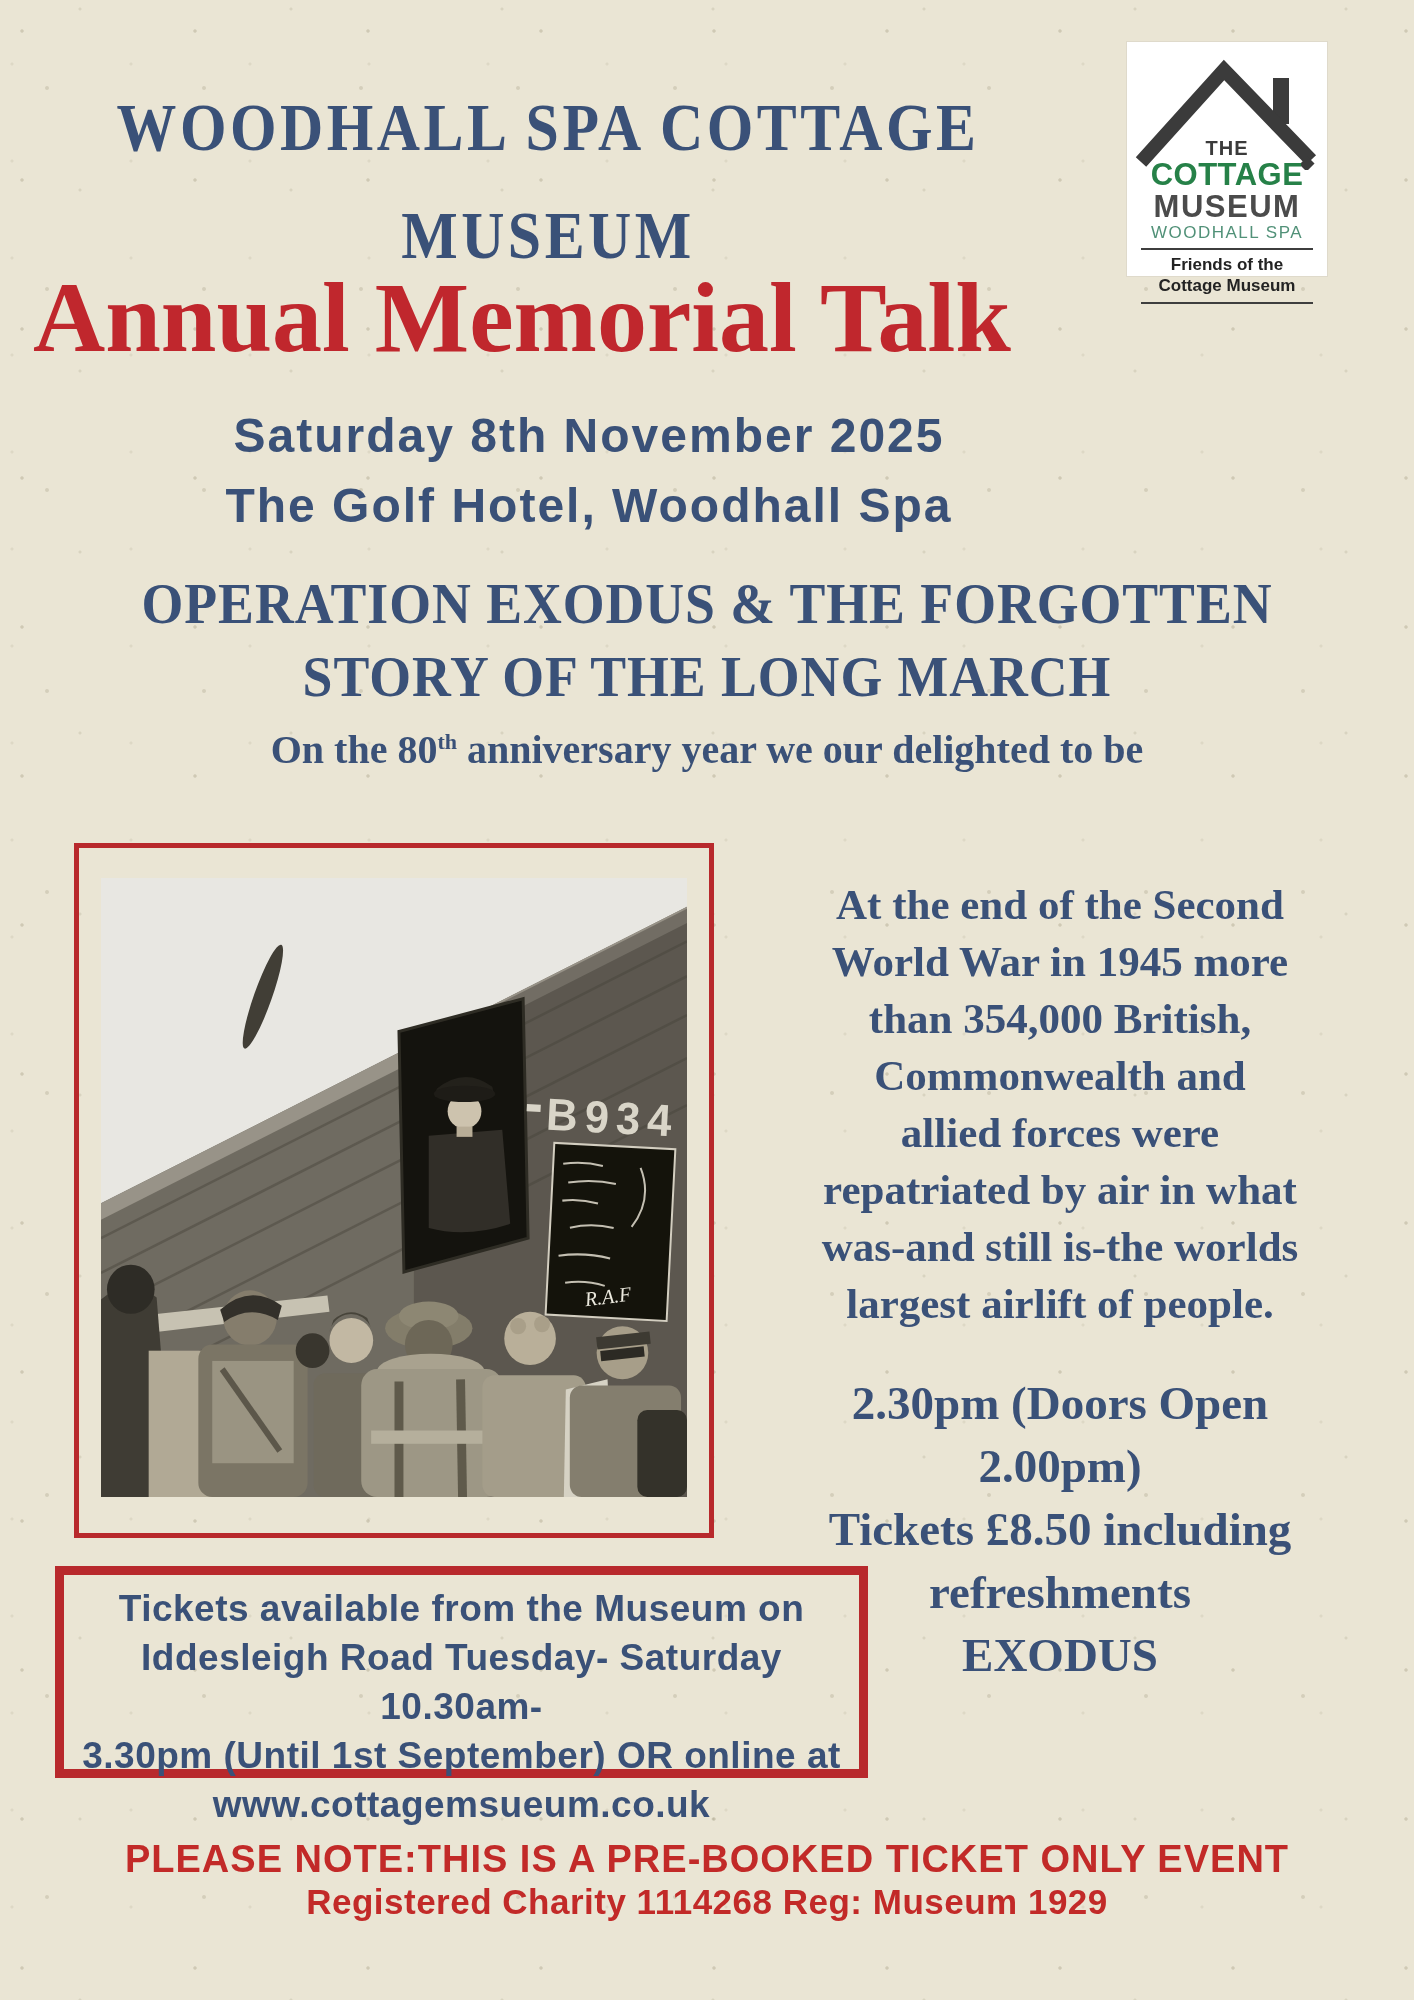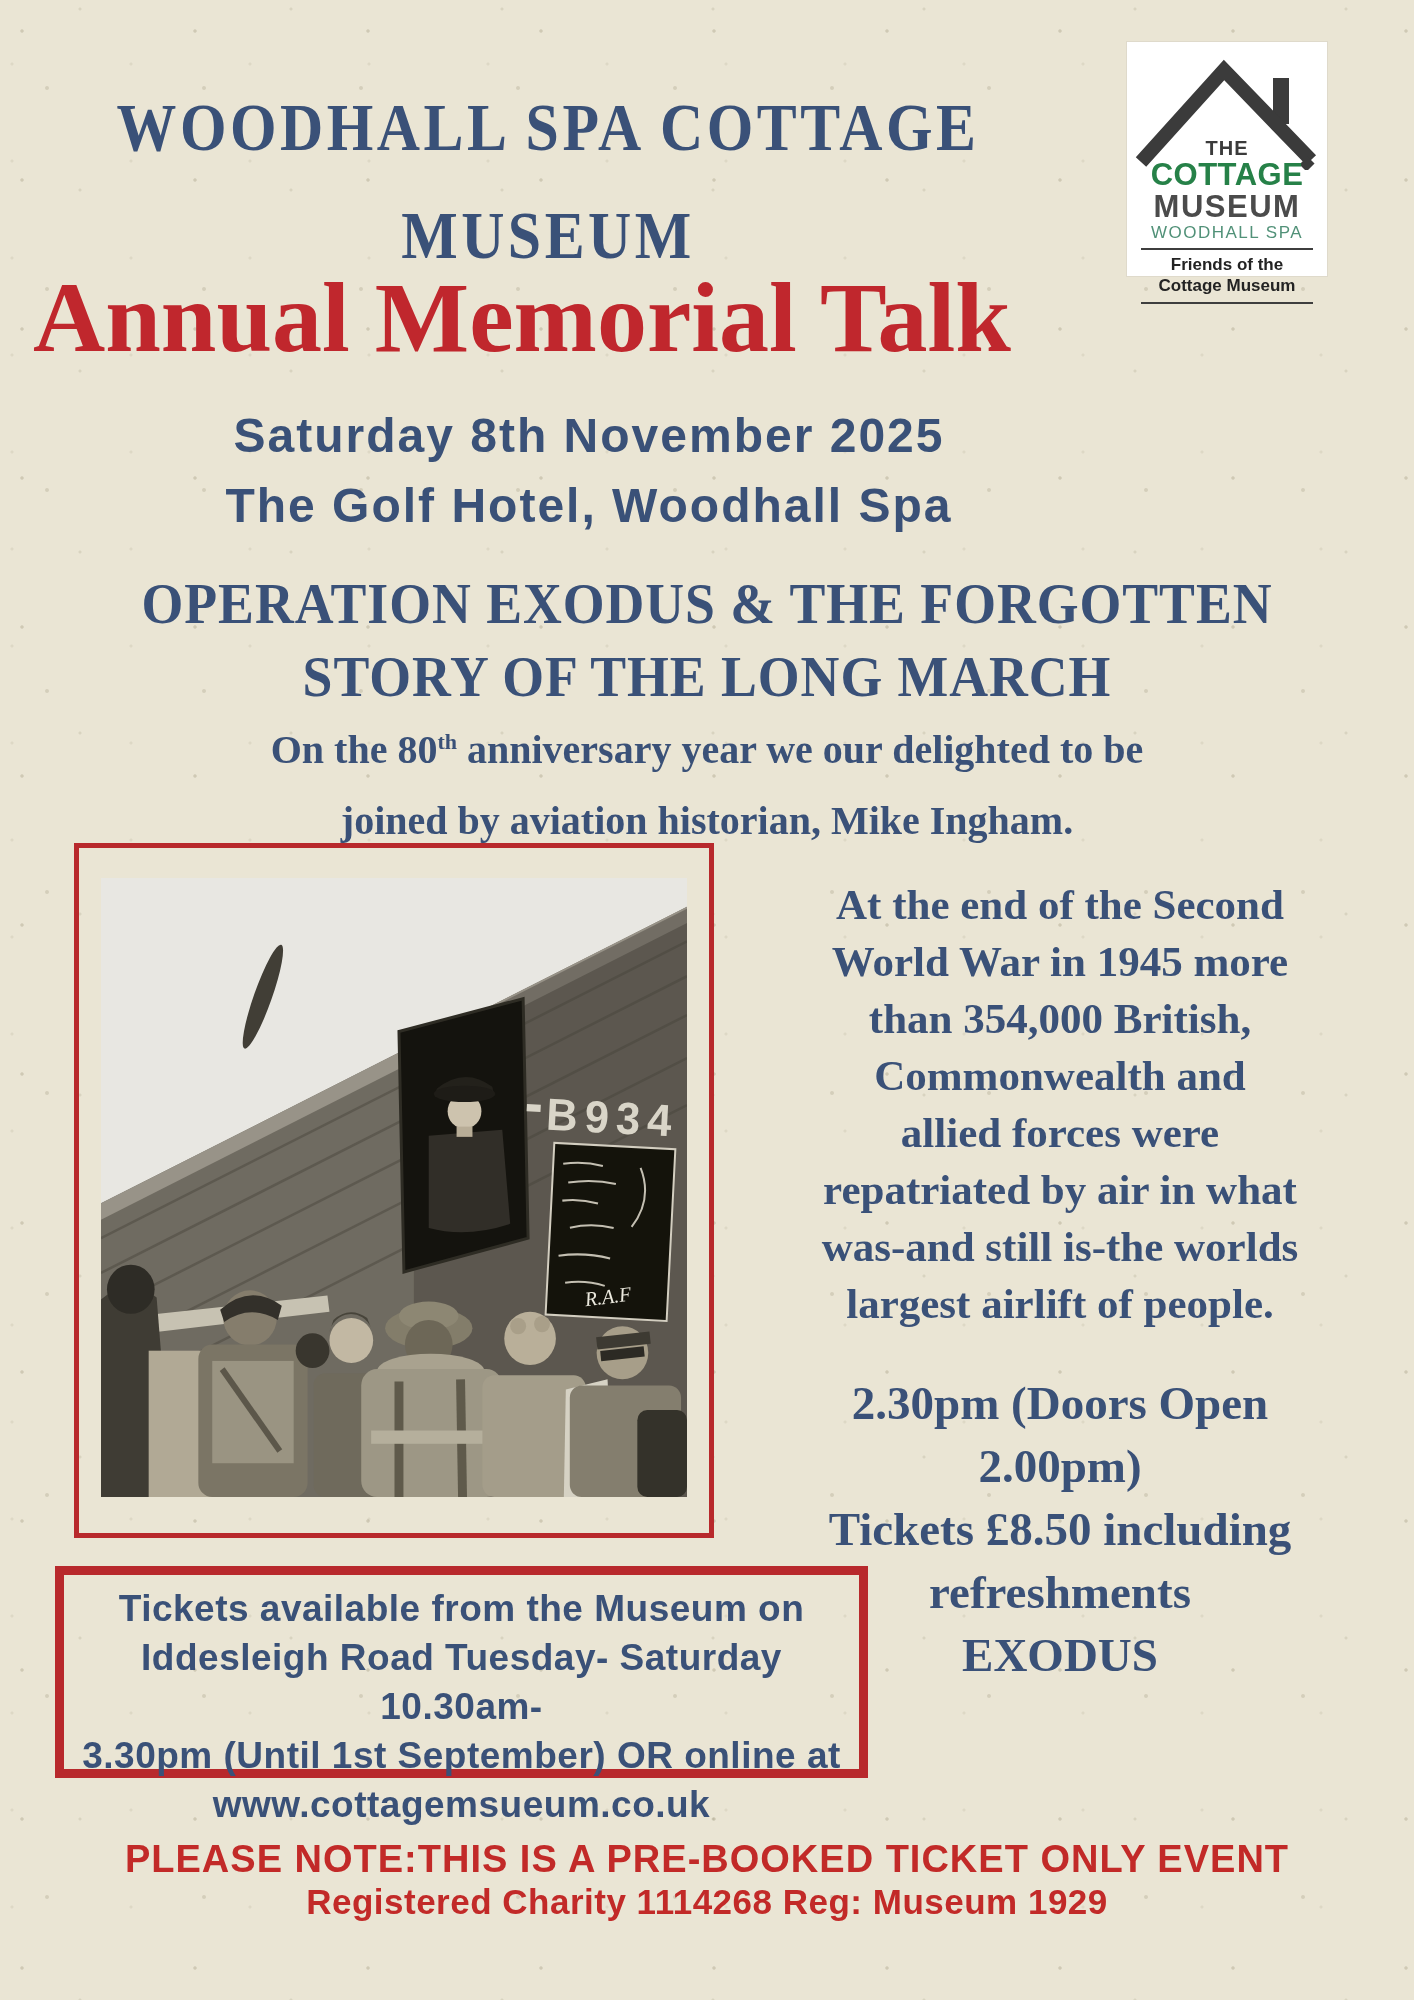--- a/index.html
+++ b/index.html
@@ -91,21 +91,20 @@
 
   <div class="abs main-title">Annual Memorial Talk</div>
 
   <div class="abs when" style="top:408px;">Saturday 8th November 2025</div>
   <div class="abs when" style="top:478px;">The Golf Hotel, Woodhall Spa</div>
 
   <div class="abs op" style="top:572px;">OPERATION EXODUS &amp; THE FORGOTTEN</div>
   <div class="abs op" style="top:645px;">STORY OF THE LONG MARCH</div>
 
   <div class="abs intro" style="top:726px;"><span>On the 80</span><sup>th</sup><span> anniversary year we our delighted to be</span></div>
-  <div class="abs intro" style="top:797px;">joined by aviation historian, Mike Ingham.</div>
 
   <div class="abs photo-frame">
     <svg viewBox="0 0 590 605" preserveAspectRatio="none">
 
       <rect x="0" y="0" width="590" height="605" fill="#e8e7e2"></rect>
 
       <polygon points="0,318 590,28 590,605 0,605" fill="#6f6b61"></polygon>
       <polygon points="0,318 590,28 590,44 0,334" fill="#989388"></polygon>
 
       <g stroke="#57534a" stroke-width="2.5" opacity="0.75">

